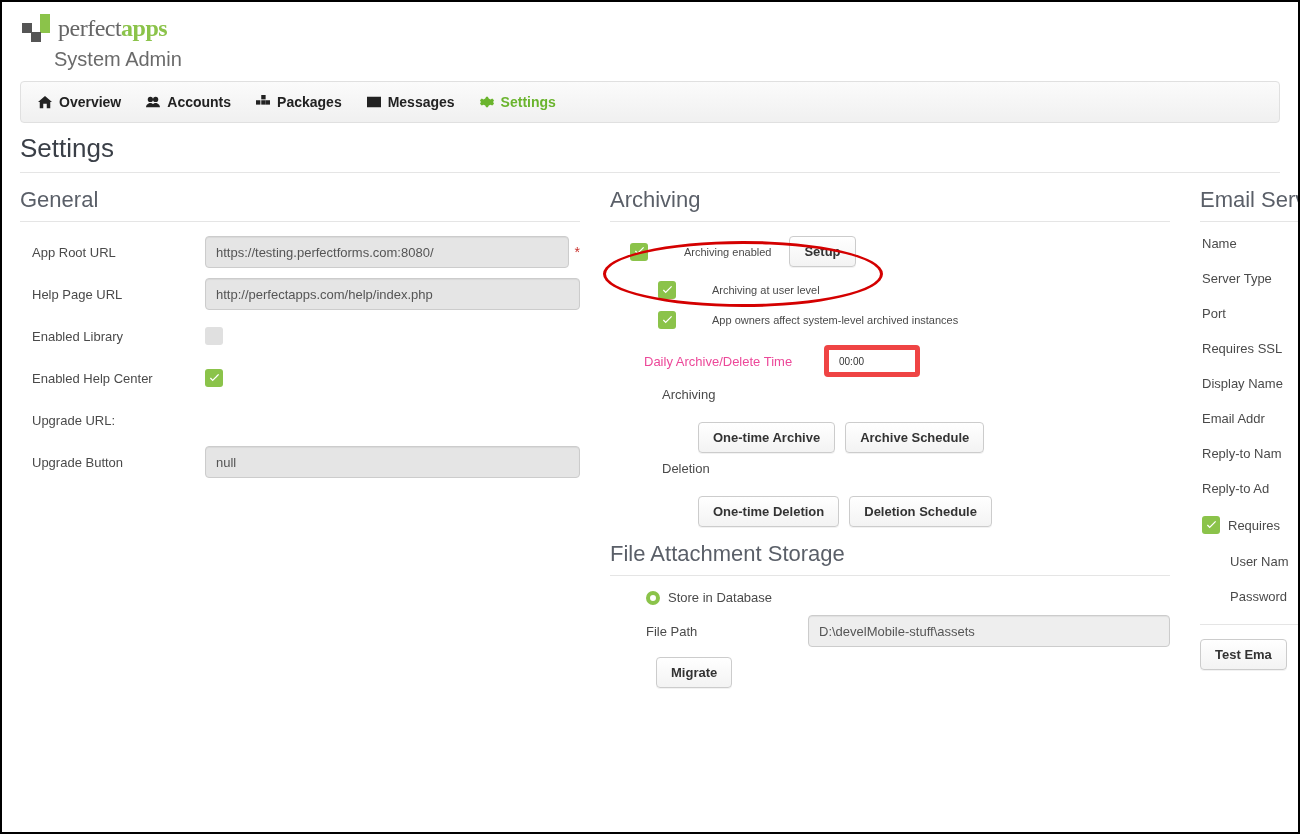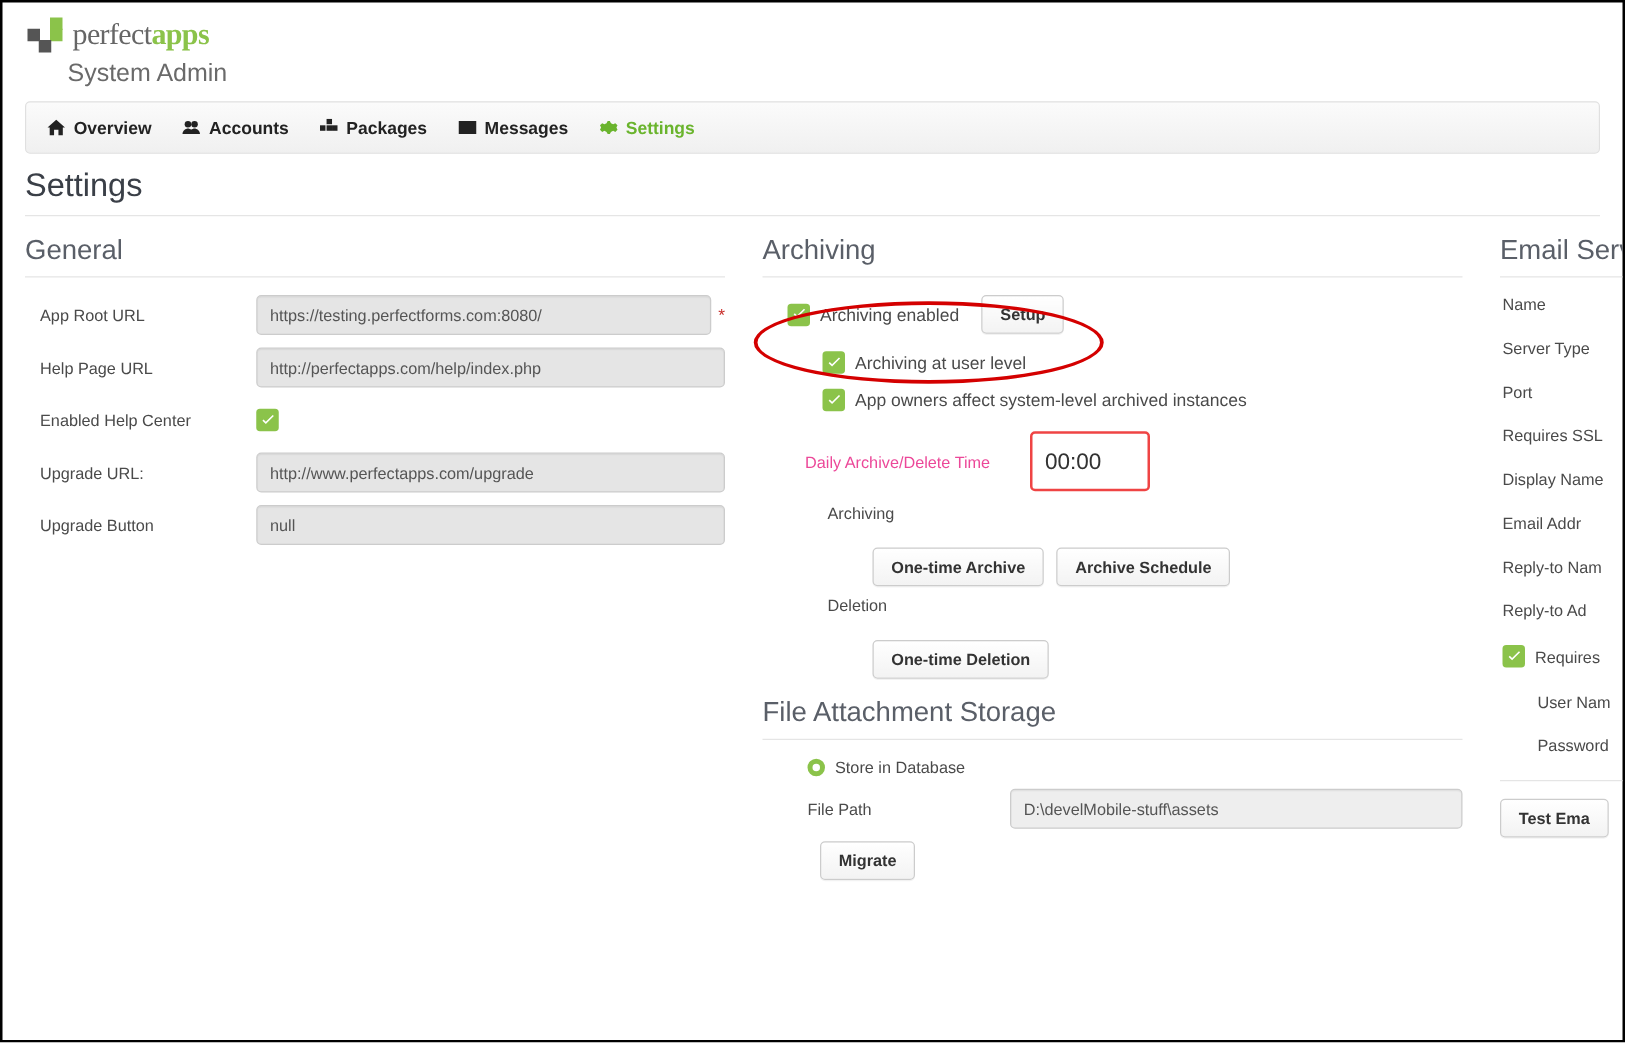--- a/index.html
+++ b/index.html
@@ -42,24 +42,24 @@
 .radio { width: 14px; height: 14px; border-radius: 50%; border: 4px solid #8BC34A; background: #fff; display: inline-block; margin-right: 8px; vertical-align: middle; }
 .radio.off { border: 4px solid #d8d8d8; }
 .radio-row { display: flex; align-items: center; padding-left: 36px; margin-bottom: 10px; font-size: 13px; color: #4a4a4a; }
 .file-row { display: flex; align-items: center; padding-left: 36px; margin-bottom: 10px; gap: 12px; }
 .file-row .lbl { flex: 0 0 150px; font-size: 13px; color: #4a4a4a; }
 .email-row { font-size: 13px; color: #4a4a4a; margin-bottom: 20px; padding-left: 2px; display: flex; align-items: center; }
 .email-row.indent { padding-left: 30px; }
 .email-check { margin-right: 8px; }
 .highlight-oval { position: absolute; border: 3px solid #d40000; border-radius: 50%; width: 280px; height: 66px; left: 601px; top: 239px; pointer-events: none; }
 .archiving-top-row { display: flex; align-items: center; gap: 18px; padding-left: 20px; margin-bottom: 14px; }
-.check-text { display: flex; align-items: center; font-size: 14px; color: #4a4a4a; }
+.check-text { display: flex; align-items: center; font-size: 11px; color: #4a4a4a; gap: 28px; }
 .daily-row { display: flex; align-items: center; gap: 20px; padding-left: 34px; margin-bottom: 10px; }
 .daily-row .lbl { font-size: 13px; color: #ec4899; width: 160px; }
-.time-input { width: 96px; height: 48px; border: 2px solid #ef4444; border-radius: 4px; padding: 4px 10px; font-size: 18px; color: #333; }
+.time-input { width: 96px; height: 32px; border: 5px solid #ef4444; border-radius: 4px; padding: 4px 10px; font-size: 10px; color: #333; }
 </style>
 </head>
 <body>
 
 <div class="page">
 
   <div class="header">
     <div class="logo-wrap">
       <div class="logo-mark">
         <div class="sq s1"></div>
@@ -123,33 +123,36 @@
         <div class="form-label">App Root URL</div>
         <input class="form-control" value="https://testing.perfectforms.com:8080/" style="">
         <span class="req-star">*</span>
       </div>
 
       <div class="form-row">
         <div class="form-label">Help Page URL</div>
         <input class="form-control" value="http://perfectapps.com/help/index.php" style="">
       </div>
 
+      <div class="form-row">
+        <div class="form-label">Enabled Library</div>
+        <span class="checkbox-green off"></span>
+      </div>
 
       <div class="form-row">
         <div class="form-label">Enabled Help Center</div>
         <span class="checkbox-green">
             <svg viewBox="0 0 12 12">
               <path d="M1 6l3 3 7-7-1-1-6 6-2-2z"></path>
             </svg>
           </span>
       </div>
 
       <div class="form-row">
         <div class="form-label">Upgrade URL:</div>
-        <input class="form-control" value="http://www.perfectapps.com/upgrade" style="">
       </div>
 
       <div class="form-row">
         <div class="form-label">Upgrade Button</div>
         <input class="form-control" value="null" style="">
       </div>
     </div>
 
     <div class="col col-archiving">
       <div class="section-title">Archiving</div>
@@ -191,20 +194,21 @@
 
       <div class="small-heading">Archiving</div>
       <div class="btn-row">
         <button class="btn">One-time Archive</button>
         <button class="btn">Archive Schedule</button>
       </div>
 
       <div class="small-heading">Deletion</div>
       <div class="btn-row">
         <button class="btn">One-time Deletion</button>
+        <button class="btn">Deletion Schedule</button>
       </div>
 
       <div class="section-title" style="">File Attachment Storage</div>
 
       <div class="radio-row">
         <span class="radio"></span>
         <span>Store in Database</span>
       </div>
 
       <div class="file-row">

